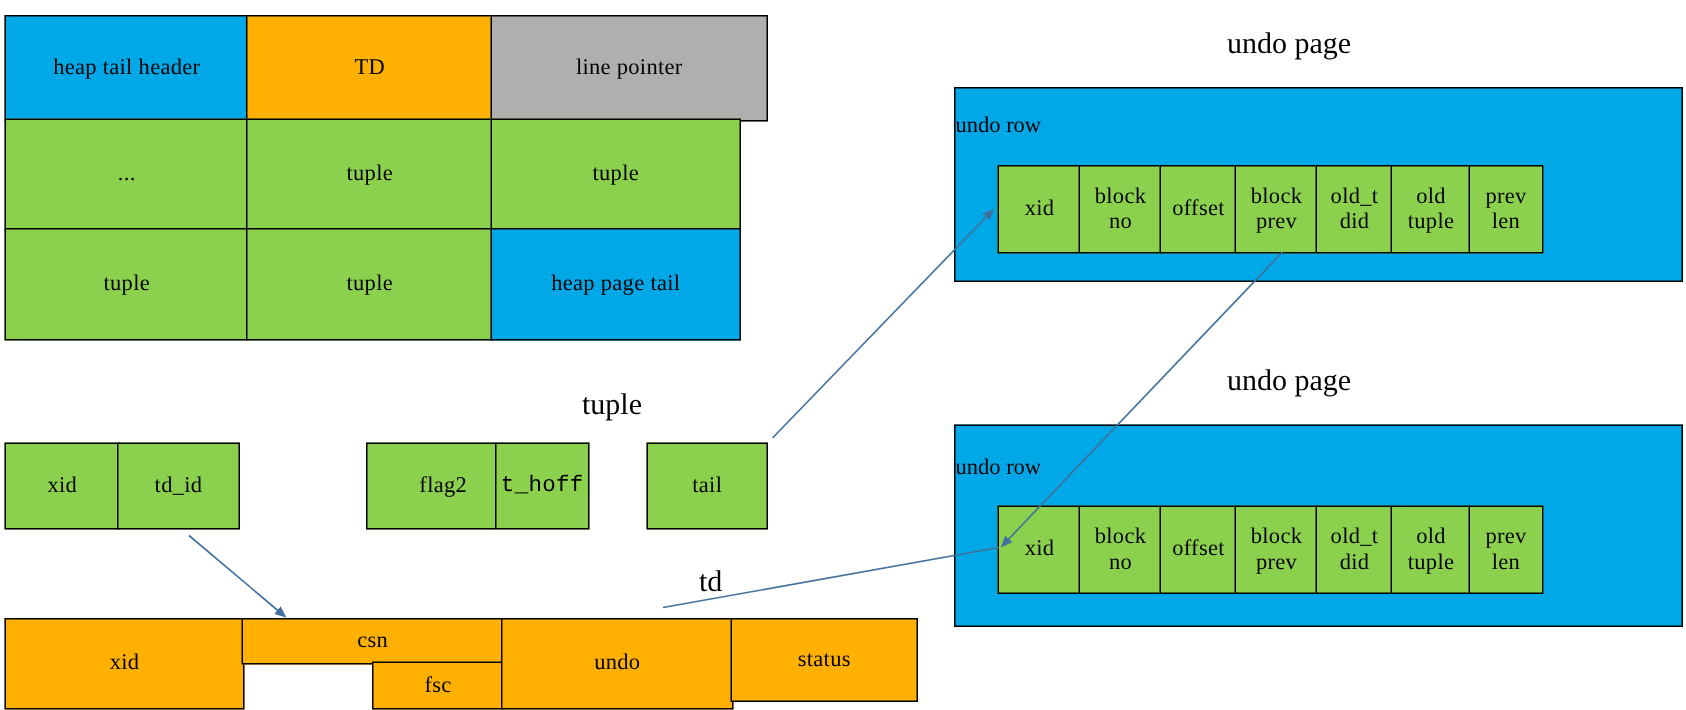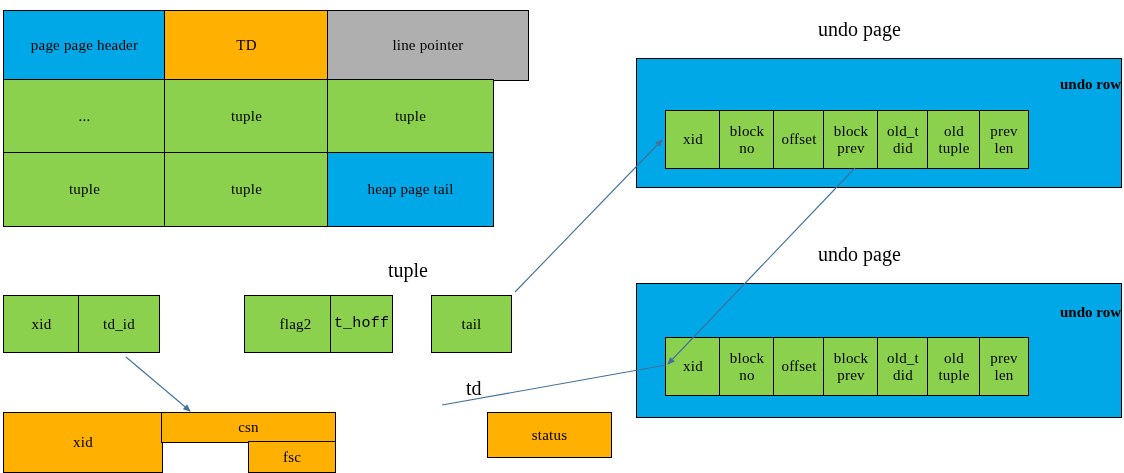--- a/index.html
+++ b/index.html
@@ -63,44 +63,43 @@
   
   .undo-page-box {
     position: absolute;
     box-sizing: border-box;
     border: 1.6px solid #000000;
     background: #00A8E8;
   }
   .undo-row-title {
     position: absolute;
     left: 0; right: 0;
-    text-align: right;
+    text-align: left;
     font-size: 15px;
-    font-weight: bold;
   }
 
   svg.arrows {
     position: absolute;
     left: 0; top: 0;
     width: 1124px;
     height: 473px;
     overflow: visible;
     pointer-events: none;
   }
 </style>
 </head>
 <body>
 
 <div class="canvas">
 
   <div id="heap-page-table">
 
-    <div class="cell blue" style="left:0px;    top:0px;   width:163px; height:71px;">page page header</div>
+    <div class="cell blue" style="left:0px;    top:0px;   width:163px; height:71px;">heap tail header</div>
     <div class="cell orange" style="left:161px;  top:0px;   width:165px; height:71px;">TD</div>
-    <div class="cell gray" style="left:324px;  top:0px;   width:202px; height:71px;">line pointer</div>
+    <div class="cell gray" style="left:324px;  top:0px;   width:185px; height:71px;">line pointer</div>
 
     <div class="cell green" style="left:0px;    top:69px;  width:163px; height:75px;">...</div>
     <div class="cell green" style="left:161px;  top:69px;  width:165px; height:75px;">tuple</div>
     <div class="cell green" style="left:324px;  top:69px;  width:167px; height:75px;">tuple</div>
 
     <div class="cell green" style="left:0px;    top:142px; width:163px; height:75px;">tuple</div>
     <div class="cell green" style="left:161px;  top:142px; width:165px; height:75px;">tuple</div>
     <div class="cell blue" style="left:324px;  top:142px; width:167px; height:75px;">heap page tail</div>
   </div>
 
@@ -115,21 +114,22 @@
   </div>
 
   <div class="label" style="left:466px; top:377px;">td</div>
 
   <div id="td-strip">
     <div class="cell orange" style="left:0px;   top:0px; width:160px; height:61px;">xid</div>
 
     <div class="cell orange" style="left:158px; top:0px; width:175px; height:31px;">csn</div>
     <div class="cell orange" style="left:245px; top:29px; width:88px; height:32px;">fsc</div>
 
-    <div class="cell orange" style="left:484px; top:0px; width:125px; height:46px;">status</div>
+    <div class="cell orange" style="left:331px; top:0px; width:155px; height:61px;">undo</div>
+    <div class="cell orange" style="left:484px; top:0px; width:125px; height:56px;">status</div>
   </div>
 
   <div class="label" style="left:818px; top:18px;">undo page</div>
 
   <div class="undo-page-box" style="left:636px; top:58px; width:486px; height:130px;">
     <div class="undo-row-title" style="top:17px;">undo row</div>
 
     <div class="cell green" style="left:28px;  top:51px; width:56px; height:59px;">xid</div>
     <div class="cell green" style="left:82px;  top:51px; width:56px; height:59px;">block
 no</div>

